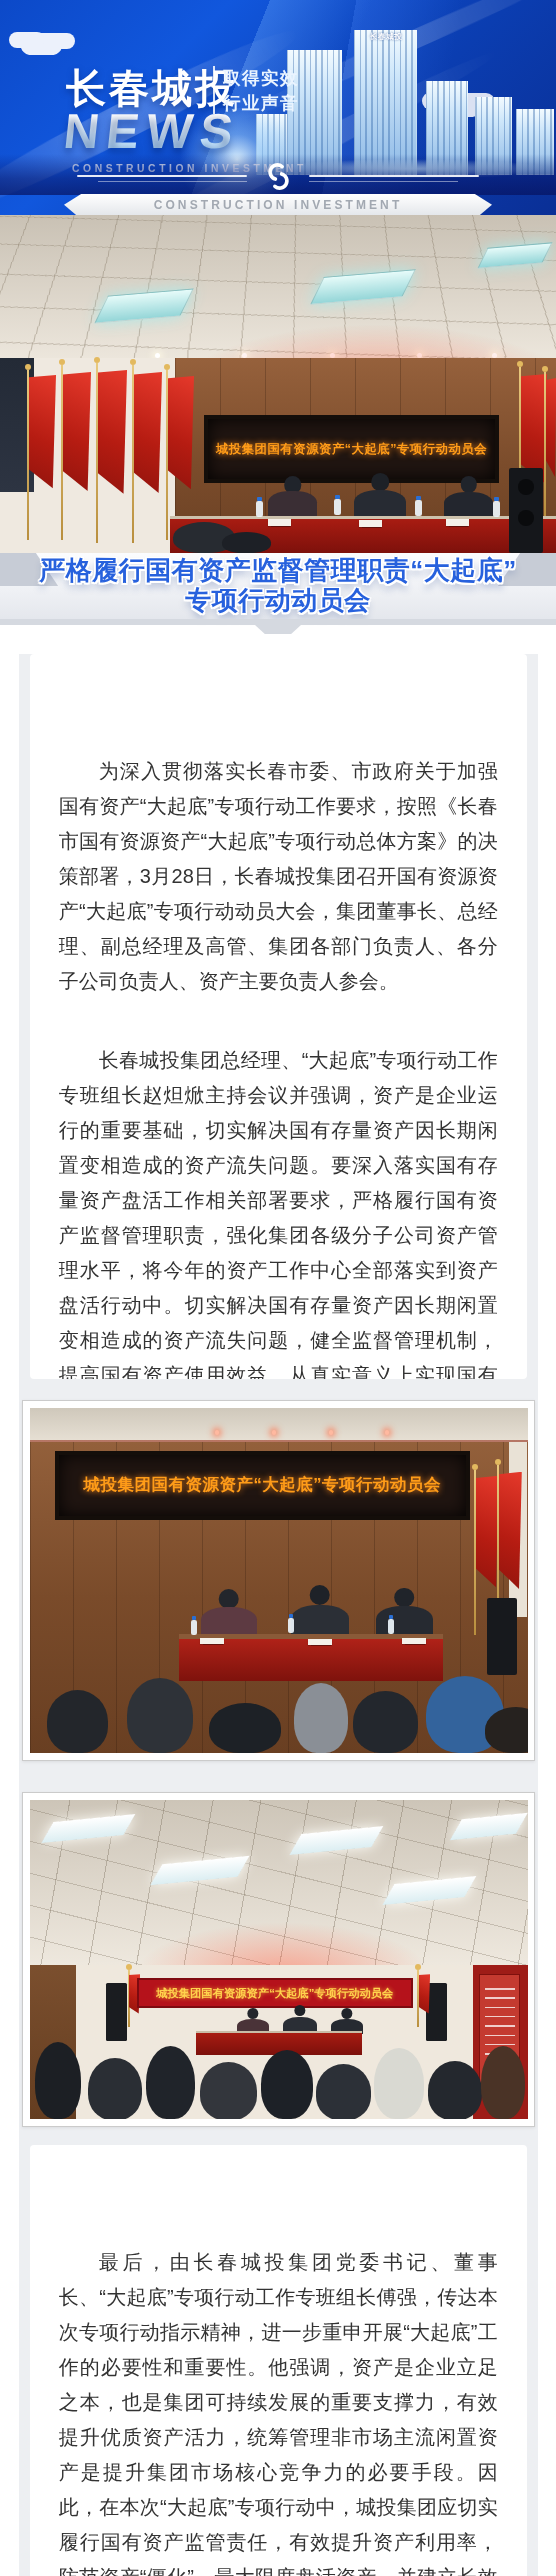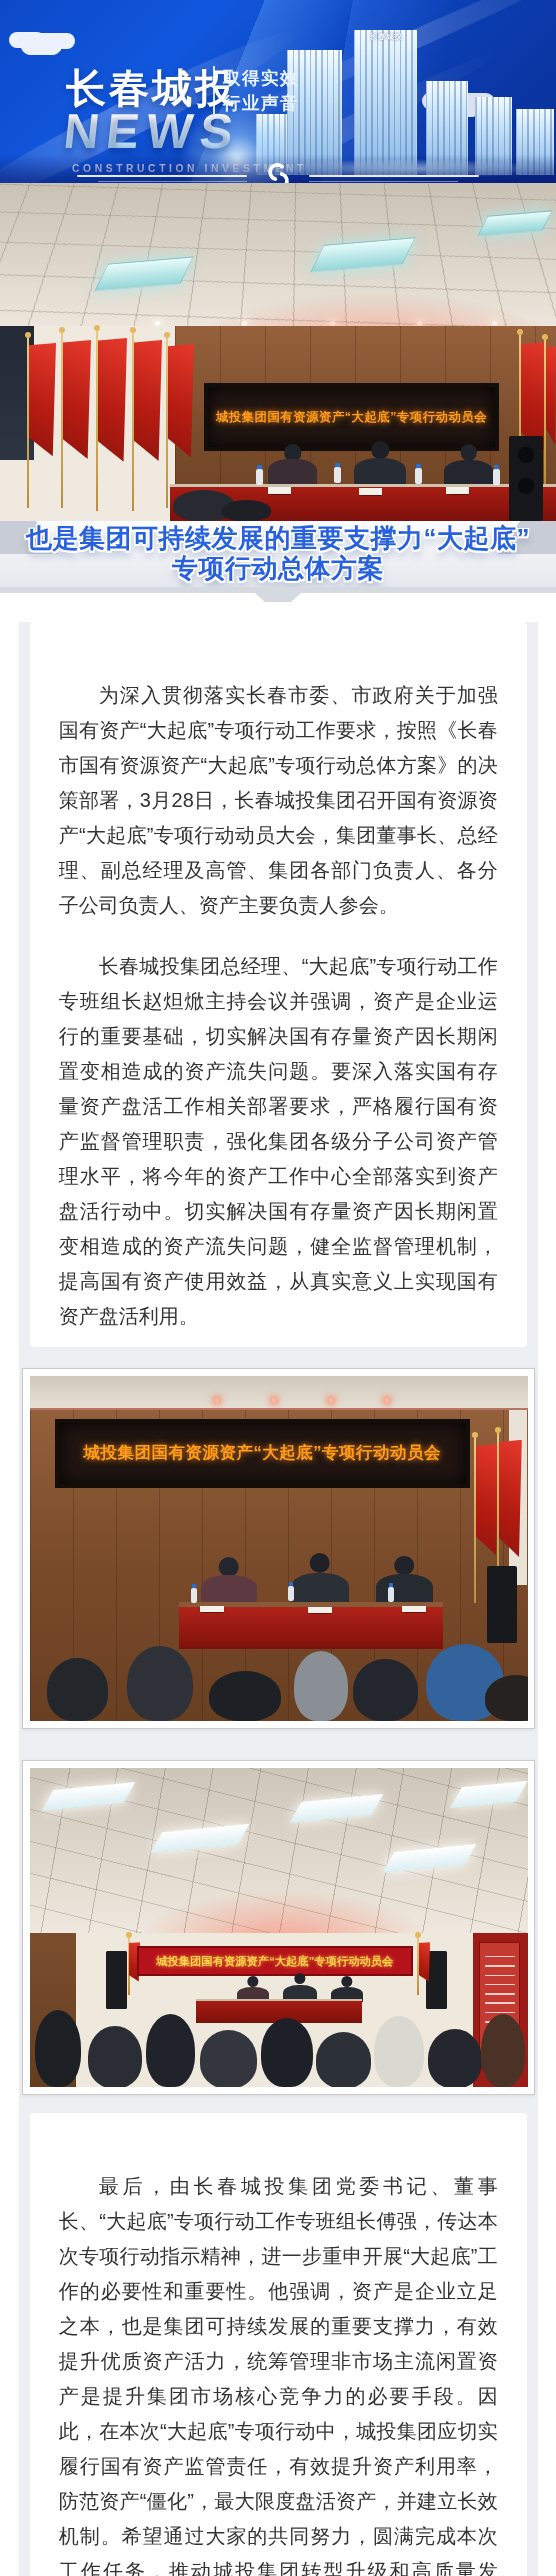--- a/index.html
+++ b/index.html
@@ -1,21 +1,21 @@
 <!DOCTYPE html>
 <html style="font-size:8.2px"><head>
 <meta charset="utf-8">
 <style>
   * { margin:0; padding:0; box-sizing:border-box; }
   html,body { background:#ffffff; }
   body { font-family:"Liberation Sans","DejaVu Sans",sans-serif; width:556px; }
   .page { position:relative; width:556px; height:3519px; background:#fff; overflow:hidden; }
 
   
-  .hero { position:relative; width:556px; height:183px; overflow:hidden;
+  .hero { position:relative; width:556px; height:215px; overflow:hidden;
           background:linear-gradient(135deg,#0c49c8 0%,#1157dd 30%,#0b3fb4 62%,#0a2f96 100%);padding-left:24px; }
   .hero-wedge { position:absolute; inset:0;
           background:linear-gradient(112deg, transparent 42%, rgba(120,180,255,.30) 42%, rgba(120,180,255,.0) 58%),
                      linear-gradient(100deg, transparent 60%, rgba(80,140,255,.25) 60%, rgba(80,140,255,0) 78%); }
   .streak { position:absolute; background:linear-gradient(90deg, rgba(255,255,255,0), rgba(255,255,255,.5), rgba(255,255,255,0)); border-radius:50%; filter:blur(0.5px); }
   .s1 { left:-72px; top:103px; width:392px; height:36px; transform:rotate(-27deg); opacity:.5; }
   .s2 { left:20.6px;  top:155px; width:505px; height:23px; transform:rotate(-27deg); opacity:.4; }
   .s3 { left:216px; top:31px;  width:392px; height:18.5px; transform:rotate(-24deg); opacity:.35; }
   .flare { position:absolute; left:170px; top:108px; width:134px; height:103px;
            background:radial-gradient(circle at 50% 50%, rgba(225,245,255,.95) 0%, rgba(160,210,255,.45) 30%, rgba(160,210,255,0) 68%); }
@@ -169,21 +169,21 @@
   .title { position:relative; padding-top:2.1px; text-align:center; font-weight:900; color:#2761dd;
            font-size:26px; line-height:30px; letter-spacing:0.5px;
            text-shadow:1.5px 0 0 #fff,-1.5px 0 0 #fff,0 1.5px 0 #fff,0 -1.5px 0 #fff,1.5px 1.5px 0 #fff,-1.5px -1.5px 0 #fff,
                        1.5px -1.5px 0 #fff,-1.5px 1.5px 0 #fff, 0 6.2px 7.2px rgba(35,65,140,.35); }
 
   
   .content { margin:0 18.5px; width:519px; background:#edeff2; padding-bottom:54px; }
   .card { margin:0 11.3px; width:497px; background:#ffffff; border-radius:4.1px; overflow:hidden;
           padding:56px 29px 0 29px; color:#333333; font-size:20px; line-height:35px;
           text-align:justify; }
-  .card p { text-indent:2em; }
+  .card p { text-indent:2em;margin-top:44px; }
   .card1 { margin-top:29px; height:725px; }
   .card1 p:first-child { margin-bottom:26px; }
   .card2 { margin-top:15.5px; height:319px; }
   .card3 { margin-top:18px; height:537px; }
   .photo-frame { margin:0 3.1px; width:513px; background:#fff; border:0.5px solid #cbcbcb; padding:7.2px;
                  box-shadow:0 1px 3.1px rgba(0,0,0,.08); }
   .pf2 { margin-top:20.6px; } .pf3 { margin-top:31px; }
 </style>
 </head>
 <body>
@@ -313,22 +313,22 @@
 
     <div class="headblob" style="left:173px; top:307px; width:62px; height:31px; background:#272b31;"></div>
     <div class="headblob" style="left:222px; top:317px; width:49px; height:21px; background:#1d2026;"></div>
     <div class="p1-speaker"></div>
   </section>
 
   <section class="title-banner">
     <div class="tb-corner tb-cl"></div>
     <div class="tb-corner tb-cr"></div>
     <h1 class="title">
-      <span>也是集团可持续发展的重要支撑力“大起底”</span><br>
-      <span>专项行动总体方案</span>
+      <span>严格履行国有资产监督管理职责“大起底”</span><br>
+      <span>专项行动动员会</span>
     </h1>
     <div class="tb-bottom"></div>
     <div class="tb-notch"></div>
   </section>
 
   <main class="content">
 
     <article class="card card1">
       <p>为深入贯彻落实长春市委、市政府关于加强国有资产“大起底”专项行动工作要求，按照《长春市国有资源资产“大起底”专项行动总体方案》的决策部署，3月28日，长春城投集团召开国有资源资产“大起底”专项行动动员大会，集团董事长、总经理、副总经理及高管、集团各部门负责人、各分子公司负责人、资产主要负责人参会。</p>
       <p>长春城投集团总经理、“大起底”专项行动工作专班组长赵炟焮主持会议并强调，资产是企业运行的重要基础，切实解决国有存量资产因长期闲置变相造成的资产流失问题。要深入落实国有存量资产盘活工作相关部署要求，严格履行国有资产监督管理职责，强化集团各级分子公司资产管理水平，将今年的资产工作中心全部落实到资产盘活行动中。切实解决国有存量资产因长期闲置变相造成的资产流失问题，健全监督管理机制，提高国有资产使用效益，从真实意义上实现国有资产盘活利用。</p>

